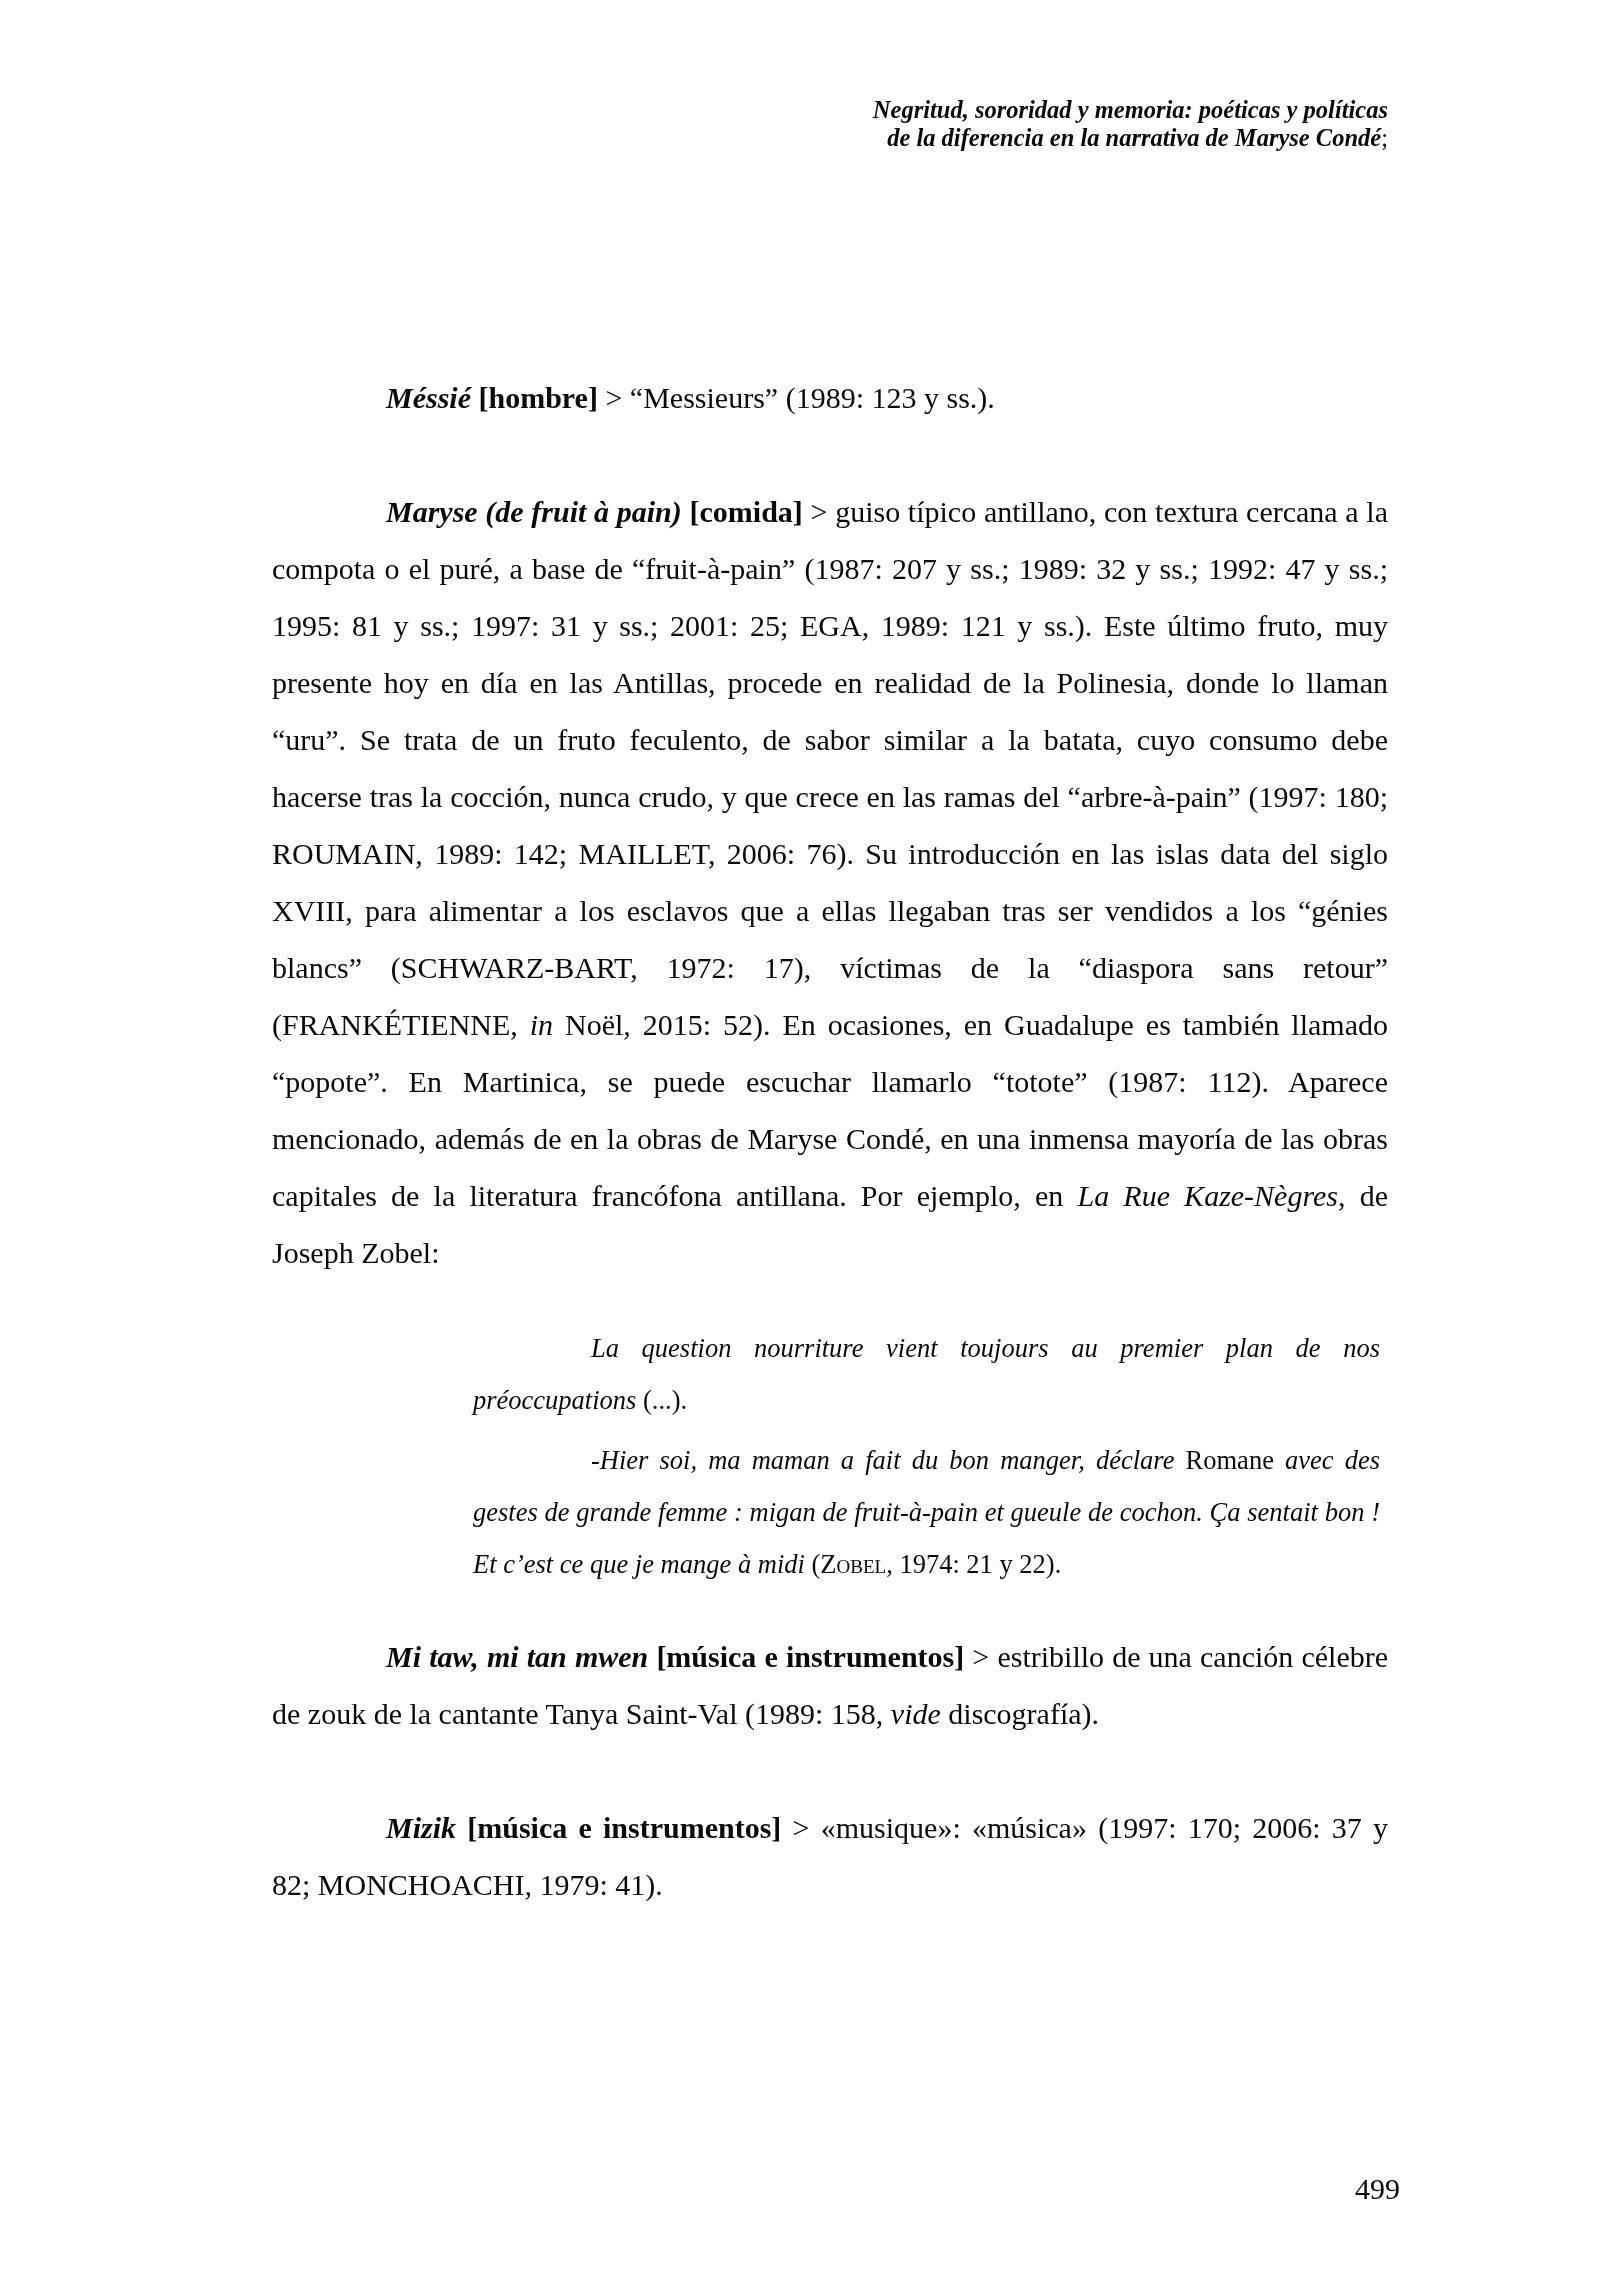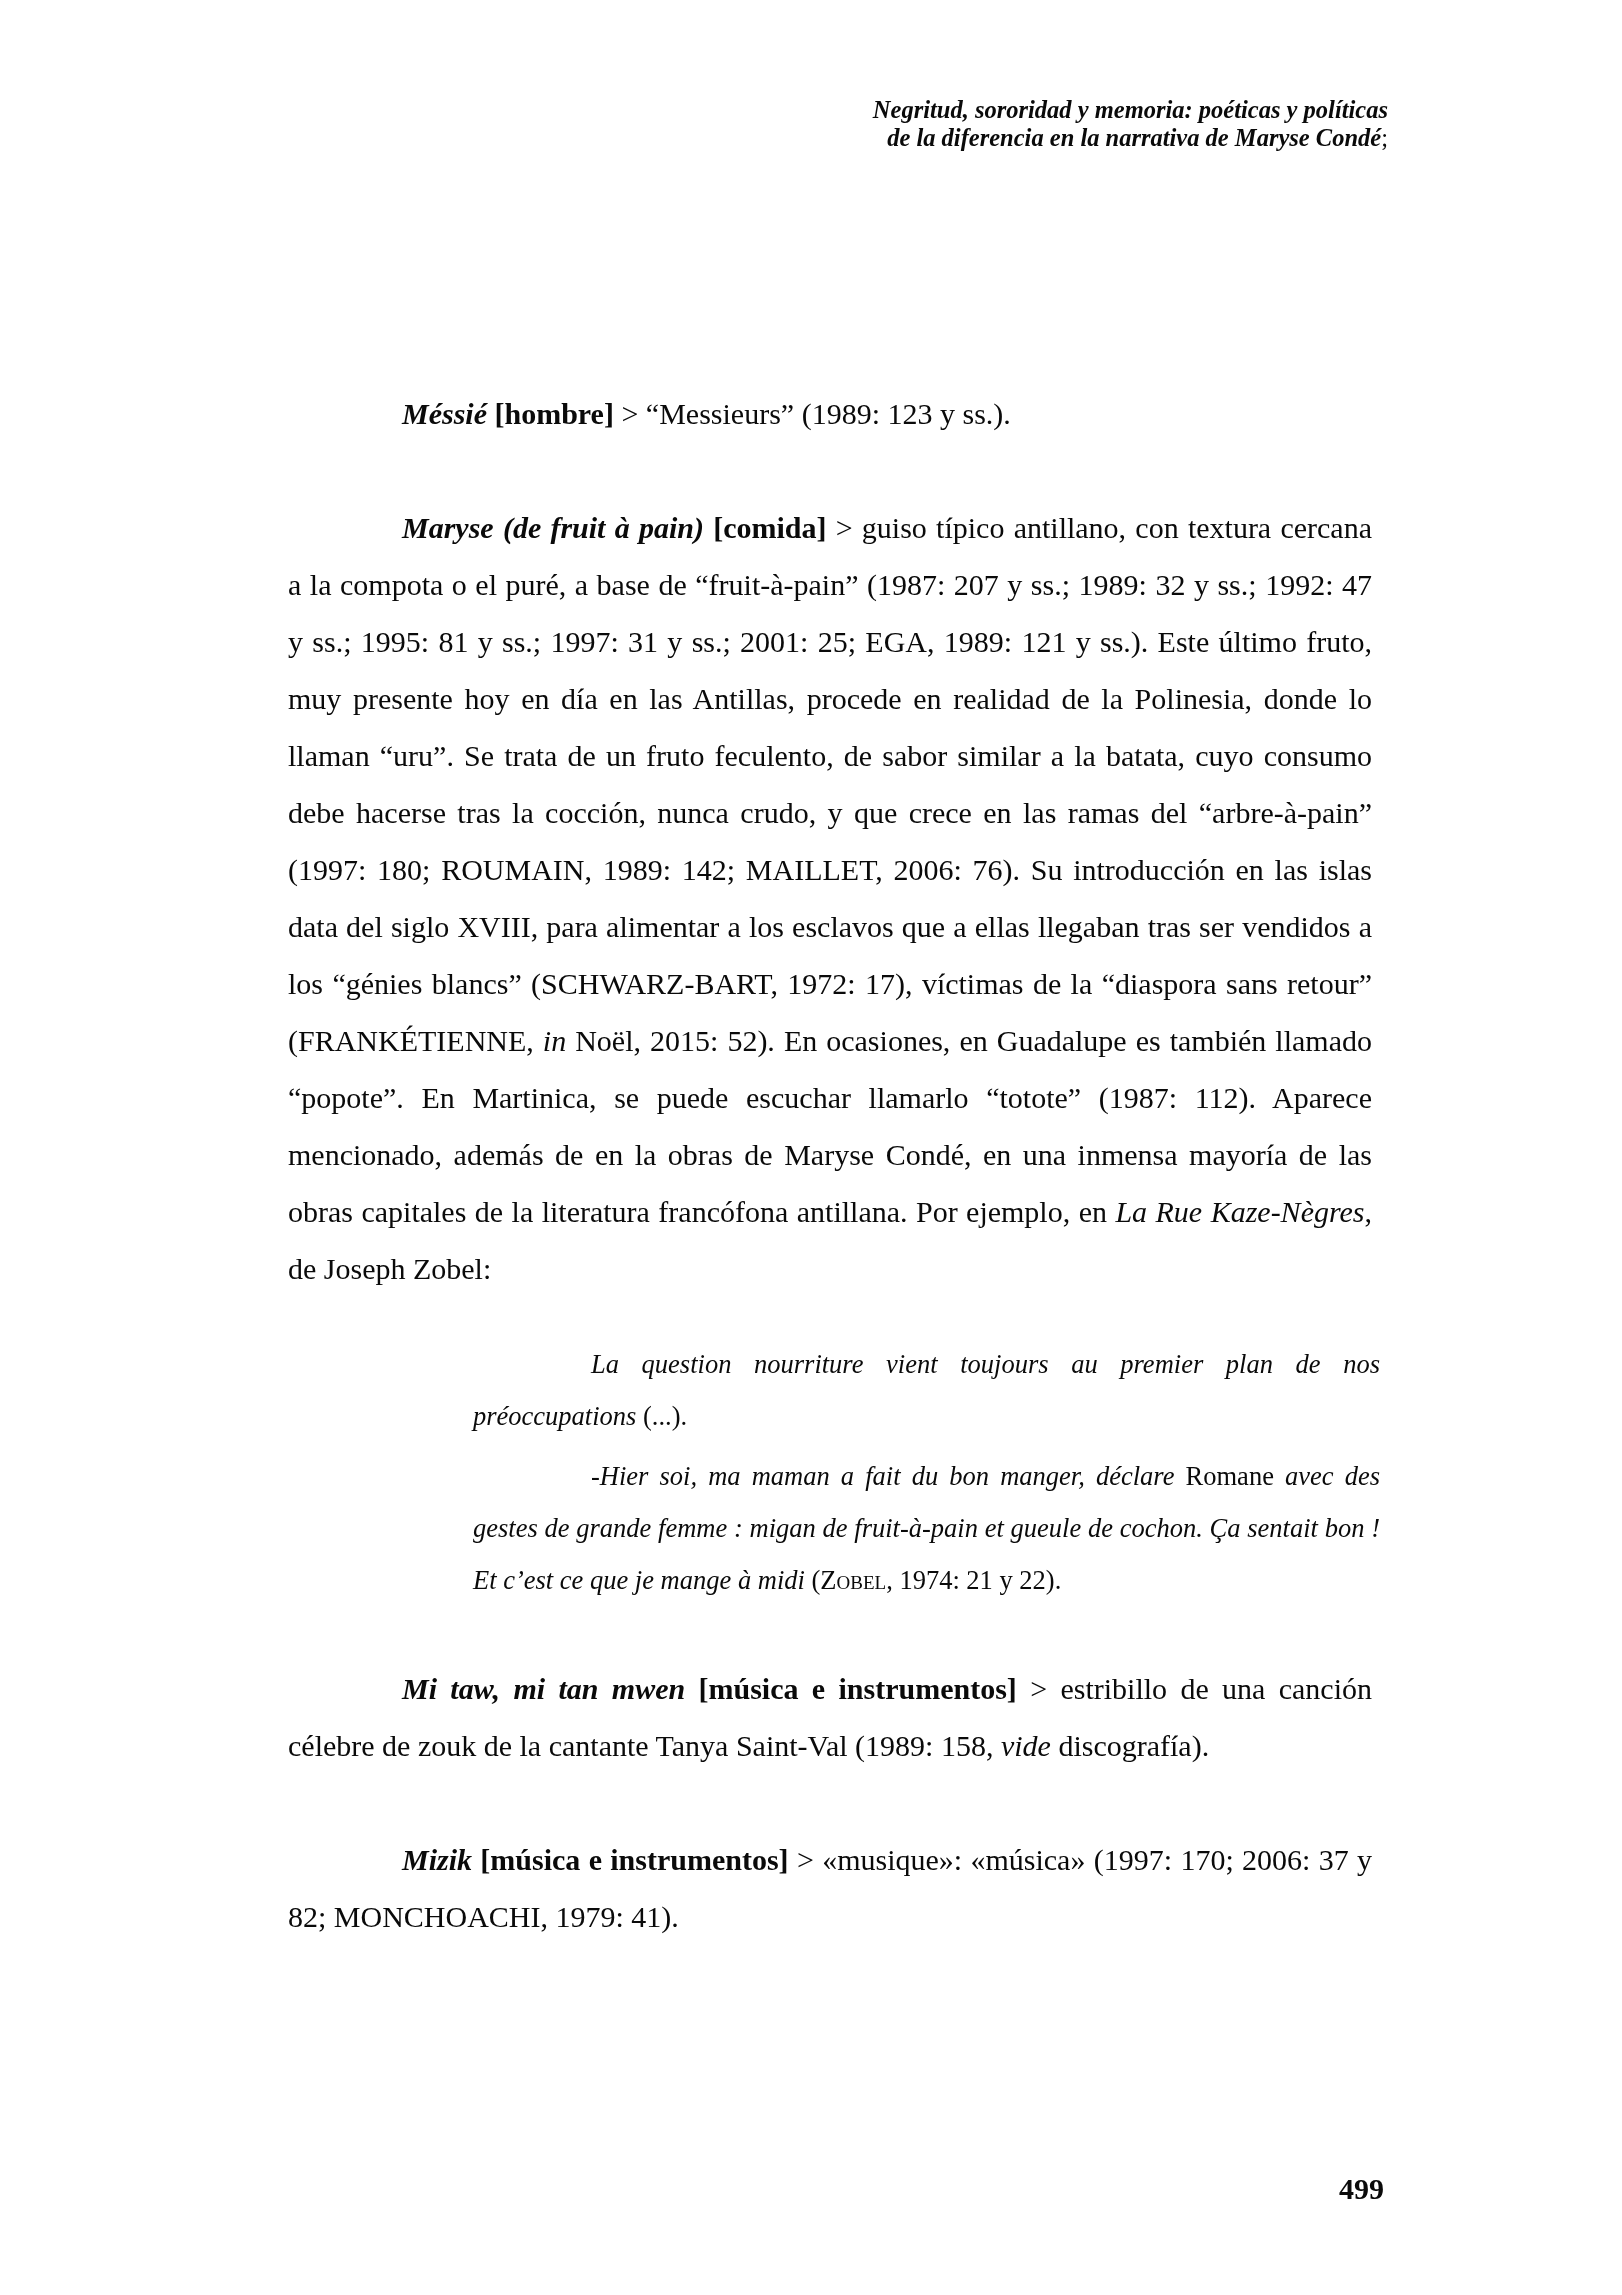--- a/index.html
+++ b/index.html
@@ -10,38 +10,38 @@
   }
   .header {
     position: absolute; right: 234px; top: 96px; width: 687px;
     text-align: right; font-size: 24.5px; line-height: 27.5px;
   }
   .header .l1, .header .l2 { font-style: italic; font-weight: bold; }
   .content {
     position: absolute; left: 272px; top: 369px; width: 1116px;
     font-size: 30px; line-height: 57px; text-align: justify;
   }
-  .entry { margin: 16px; text-indent: 114px; }
+  .entry { margin: 0; text-indent: 114px; }
   .entry + .entry, .quote + .entry { margin-top: 57px; }
   .hw { font-style: italic; font-weight: bold; }
   .cat { font-weight: bold; }
   .it { font-style: italic; }
   .quote {
     margin: 41px 0 0 193px; font-size: 26.5px; line-height: 52px;
     text-align: justify;
   }
   .quote p { margin: 8px; }
   .quote .q1, .quote .q2 { text-indent: 118px; }
   .quote .qtext { font-style: italic; }
   .quote .up { font-style: normal; }
   .sc { font-variant: small-caps; }
   .gap-after-quote { height: 30px; }
   .pagenum {
-    position: absolute; right: 238px; top: 2172px;
-    font-size: 30px; line-height: 34px; font-weight: bold;
+    position: absolute; right: 222px; top: 2172px;
+    font-size: 30px; line-height: 34px;
   }
 </style>
 </head>
 <body>
 
 <div class="header">
   <div class="l1">Negritud, sororidad y memoria: poéticas y políticas</div>
   <div><span class="l2">de la diferencia en la narrativa de Maryse Condé</span><span>;</span></div>
 </div>
 

